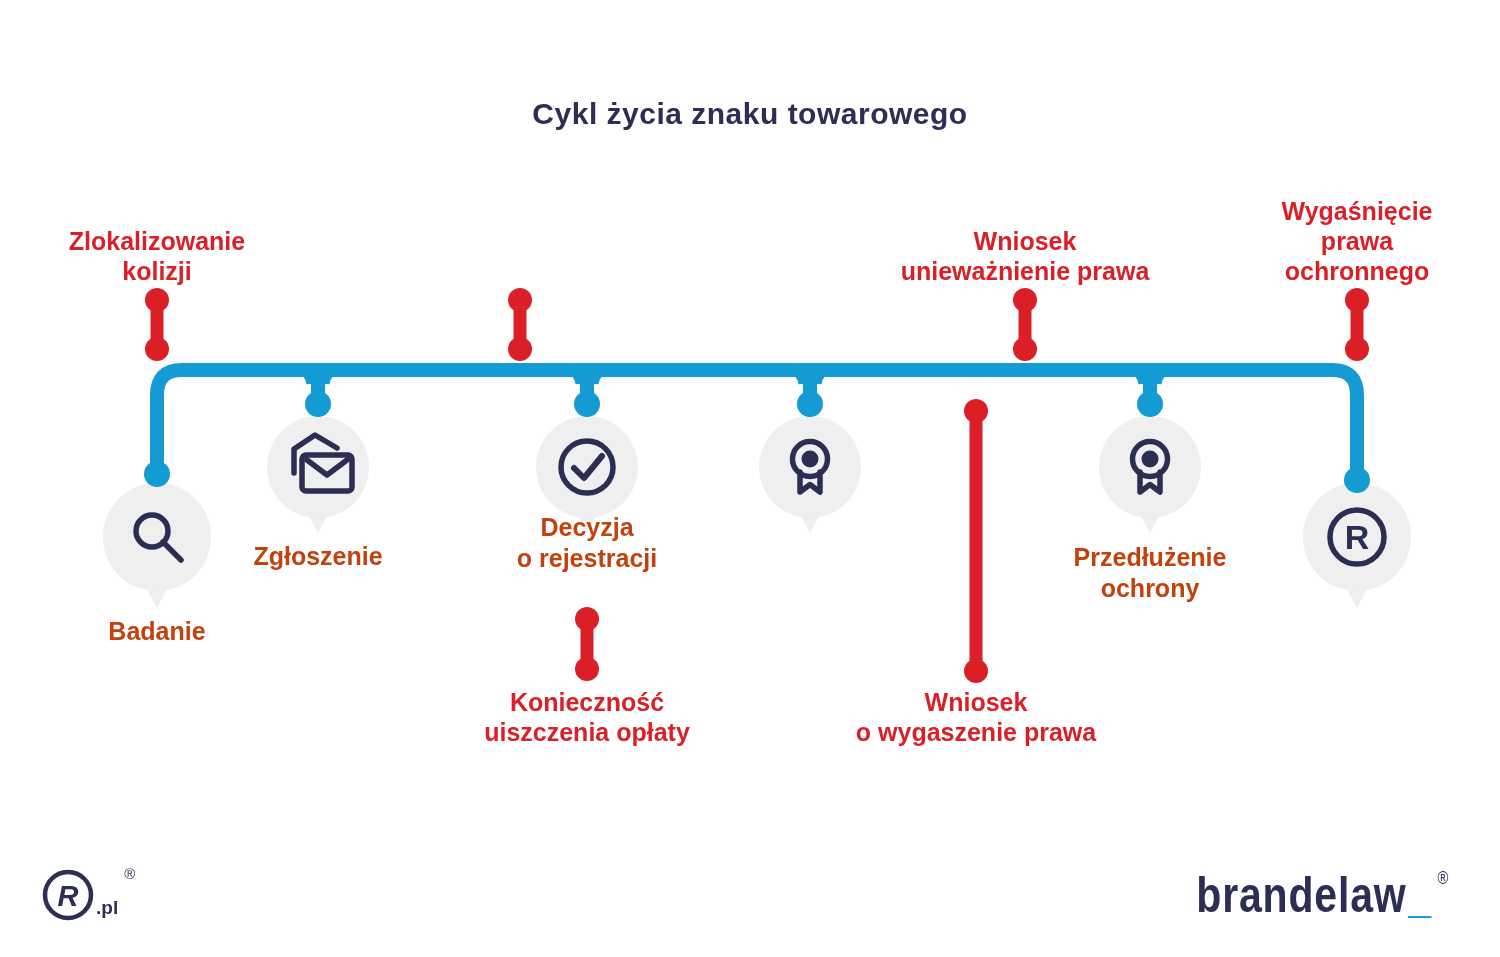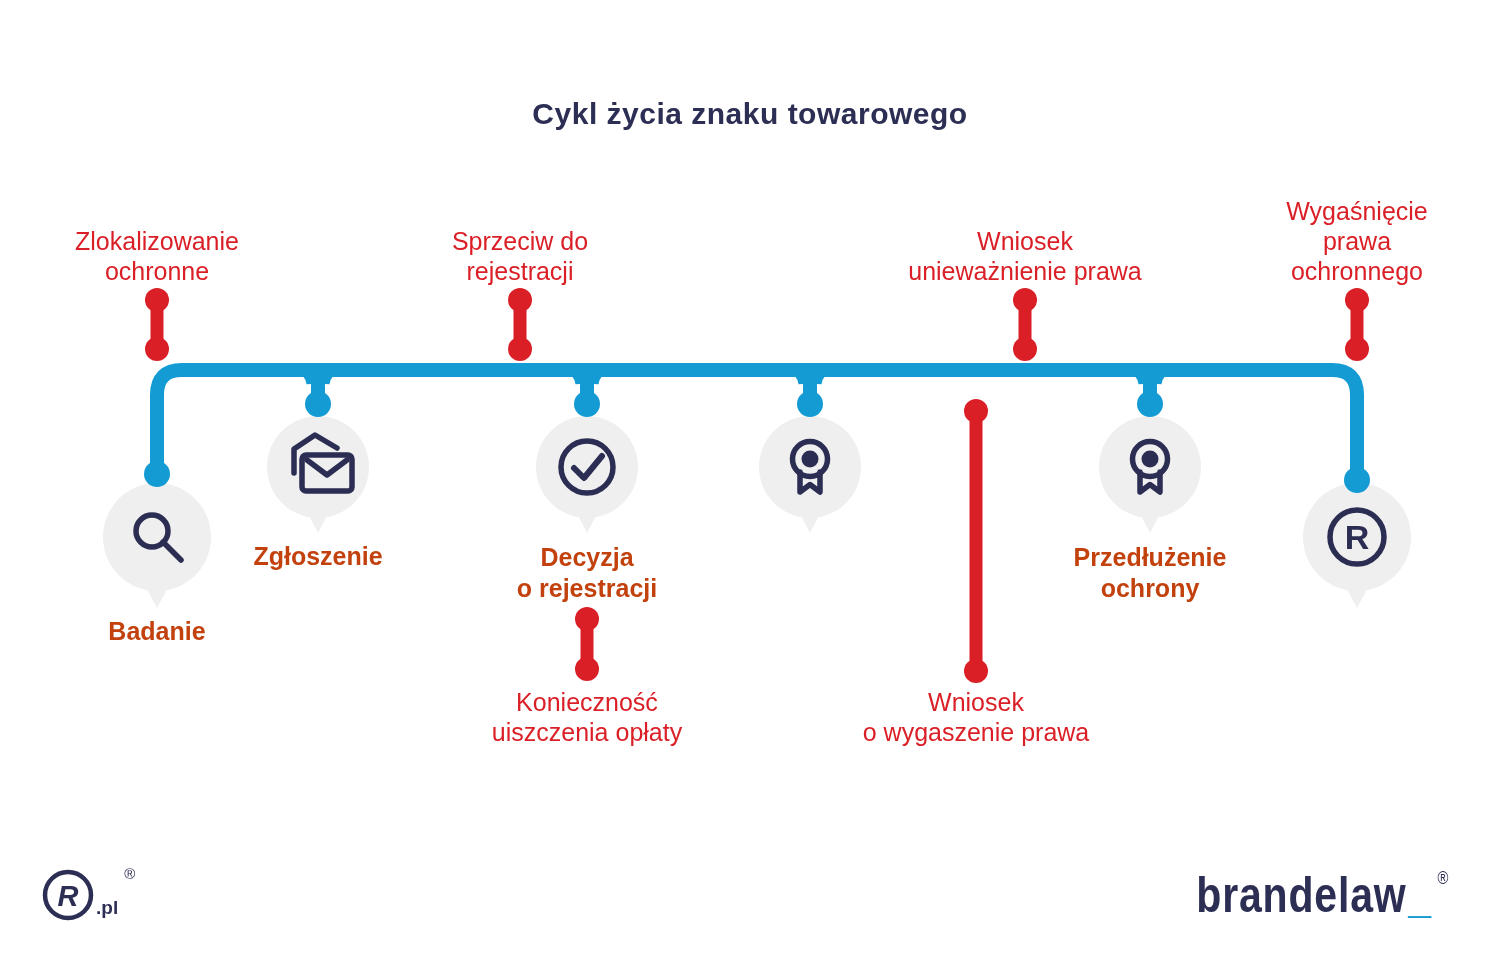--- a/index.html
+++ b/index.html
@@ -6,21 +6,21 @@
   .canvas {
     position:relative; width:1500px; height:957px; background:#ffffff;
     font-family:"Liberation Sans", sans-serif; overflow:hidden;
   }
   .title {
     position:absolute; left:0; top:97px; width:100%; text-align:center;
     font-size:30px; font-weight:700; color:#2C2E54; letter-spacing:0.5px;
   }
   .red-label {
     position:absolute; transform:translateX(-50%); text-align:center;
-    font-size:25px; line-height:30px; font-weight:400; color:#DA1F26;
+    font-size:25px; line-height:30px; font-weight:700; color:#DA1F26;
     white-space:pre-line;
   }
   .stage-label {
     position:absolute; transform:translateX(-50%); text-align:center;
     font-size:25px; line-height:31px; font-weight:700; color:#c2410c;
     white-space:pre-line;
   }
   .node { position:absolute; width:120px; height:140px; }
   .overlay { position:absolute; left:0; top:0; pointer-events:none; }
   .footer-left {
@@ -180,36 +180,34 @@
         <circle cx="587" cy="669" r="12" stroke="none"></circle>
     </g>
     <g stroke="#DA1F26" fill="#DA1F26">
       <line x1="976" y1="411" x2="976" y2="671" stroke-width="13"></line>
       <circle cx="976" cy="411" r="12" stroke="none"></circle>
         <circle cx="976" cy="671" r="12" stroke="none"></circle>
     </g>
   </svg>
 
   <div class="red-label" style="left:157px; top:226px;">Zlokalizowanie
-ochronne</div>
-  <div class="red-label" style="left:520px; top:226px;">Sprzeciw do
-rejestracji</div>
+kolizji</div>
   <div class="red-label" style="left:1025px; top:226px;">Wniosek
 unieważnienie prawa</div>
   <div class="red-label" style="left:1357px; top:196px;">Wygaśnięcie
 prawa
 ochronnego</div>
   <div class="red-label" style="left:587px; top:687px;">Konieczność
 uiszczenia opłaty</div>
   <div class="red-label" style="left:976px; top:687px;">Wniosek
 o wygaszenie prawa</div>
 
   <div class="stage-label" style="left:157px;  top:616px;">Badanie</div>
   <div class="stage-label" style="left:318px;  top:541px;">Zgłoszenie</div>
-  <div class="stage-label" style="left:587px;  top:542px;">Decyzja
+  <div class="stage-label" style="left:587px;  top:512px;">Decyzja
 o rejestracji</div>
   <div class="stage-label" style="left:1150px; top:542px;">Przedłużenie
 ochrony</div>
 
   <div class="footer-left">
     <svg width="56" height="56" viewBox="0 0 56 56">
       <circle cx="28" cy="28" r="23" stroke="#2C2E54" stroke-width="4.5" fill="none"></circle>
       <text x="28" y="39" text-anchor="middle" font-size="29" font-weight="700" font-style="italic" fill="#2C2E54">R</text>
     </svg>
     <span class="tld">.pl</span>

